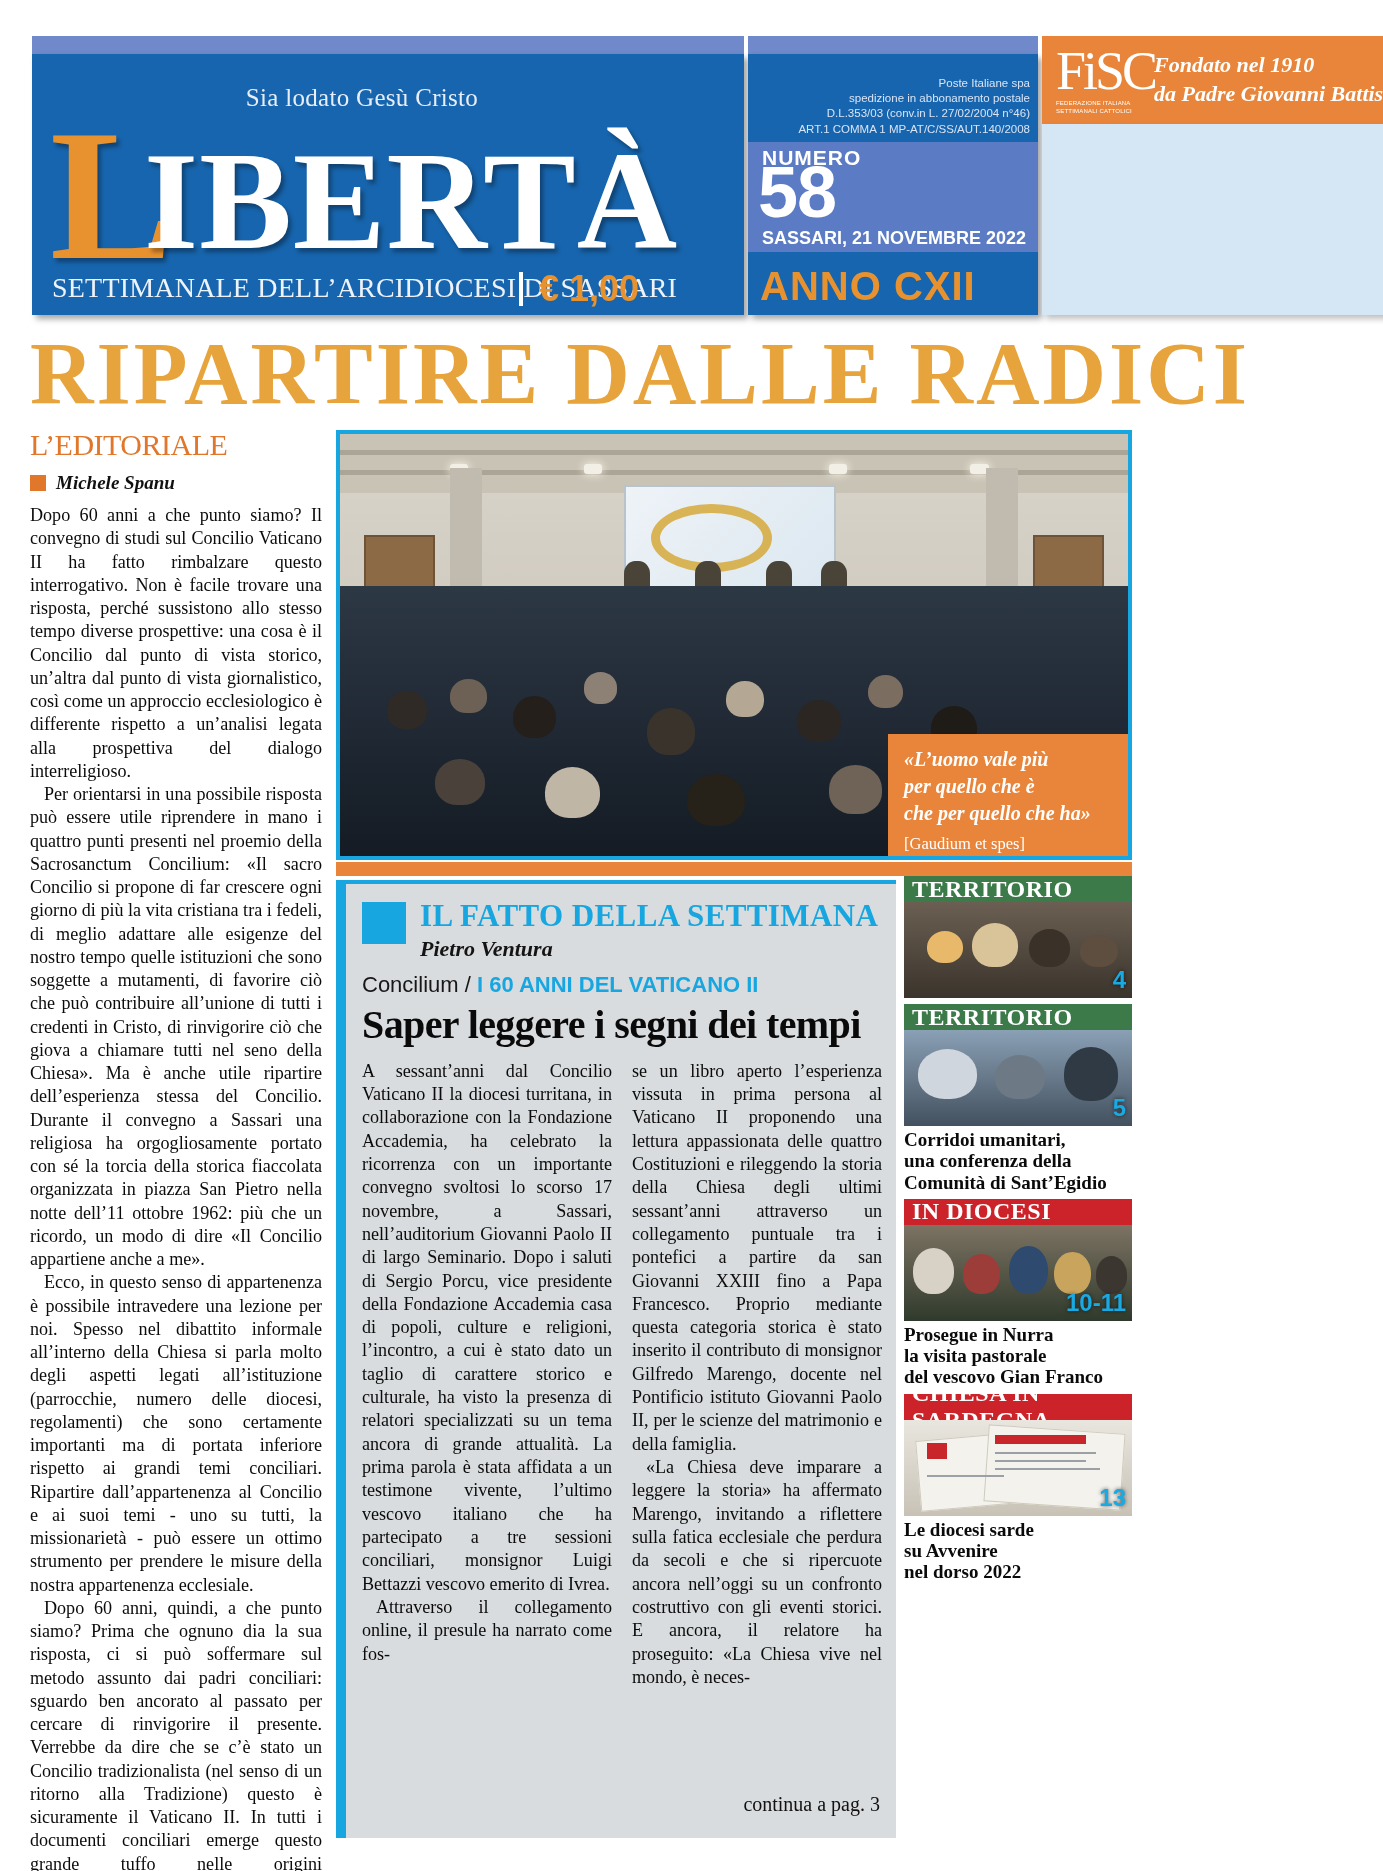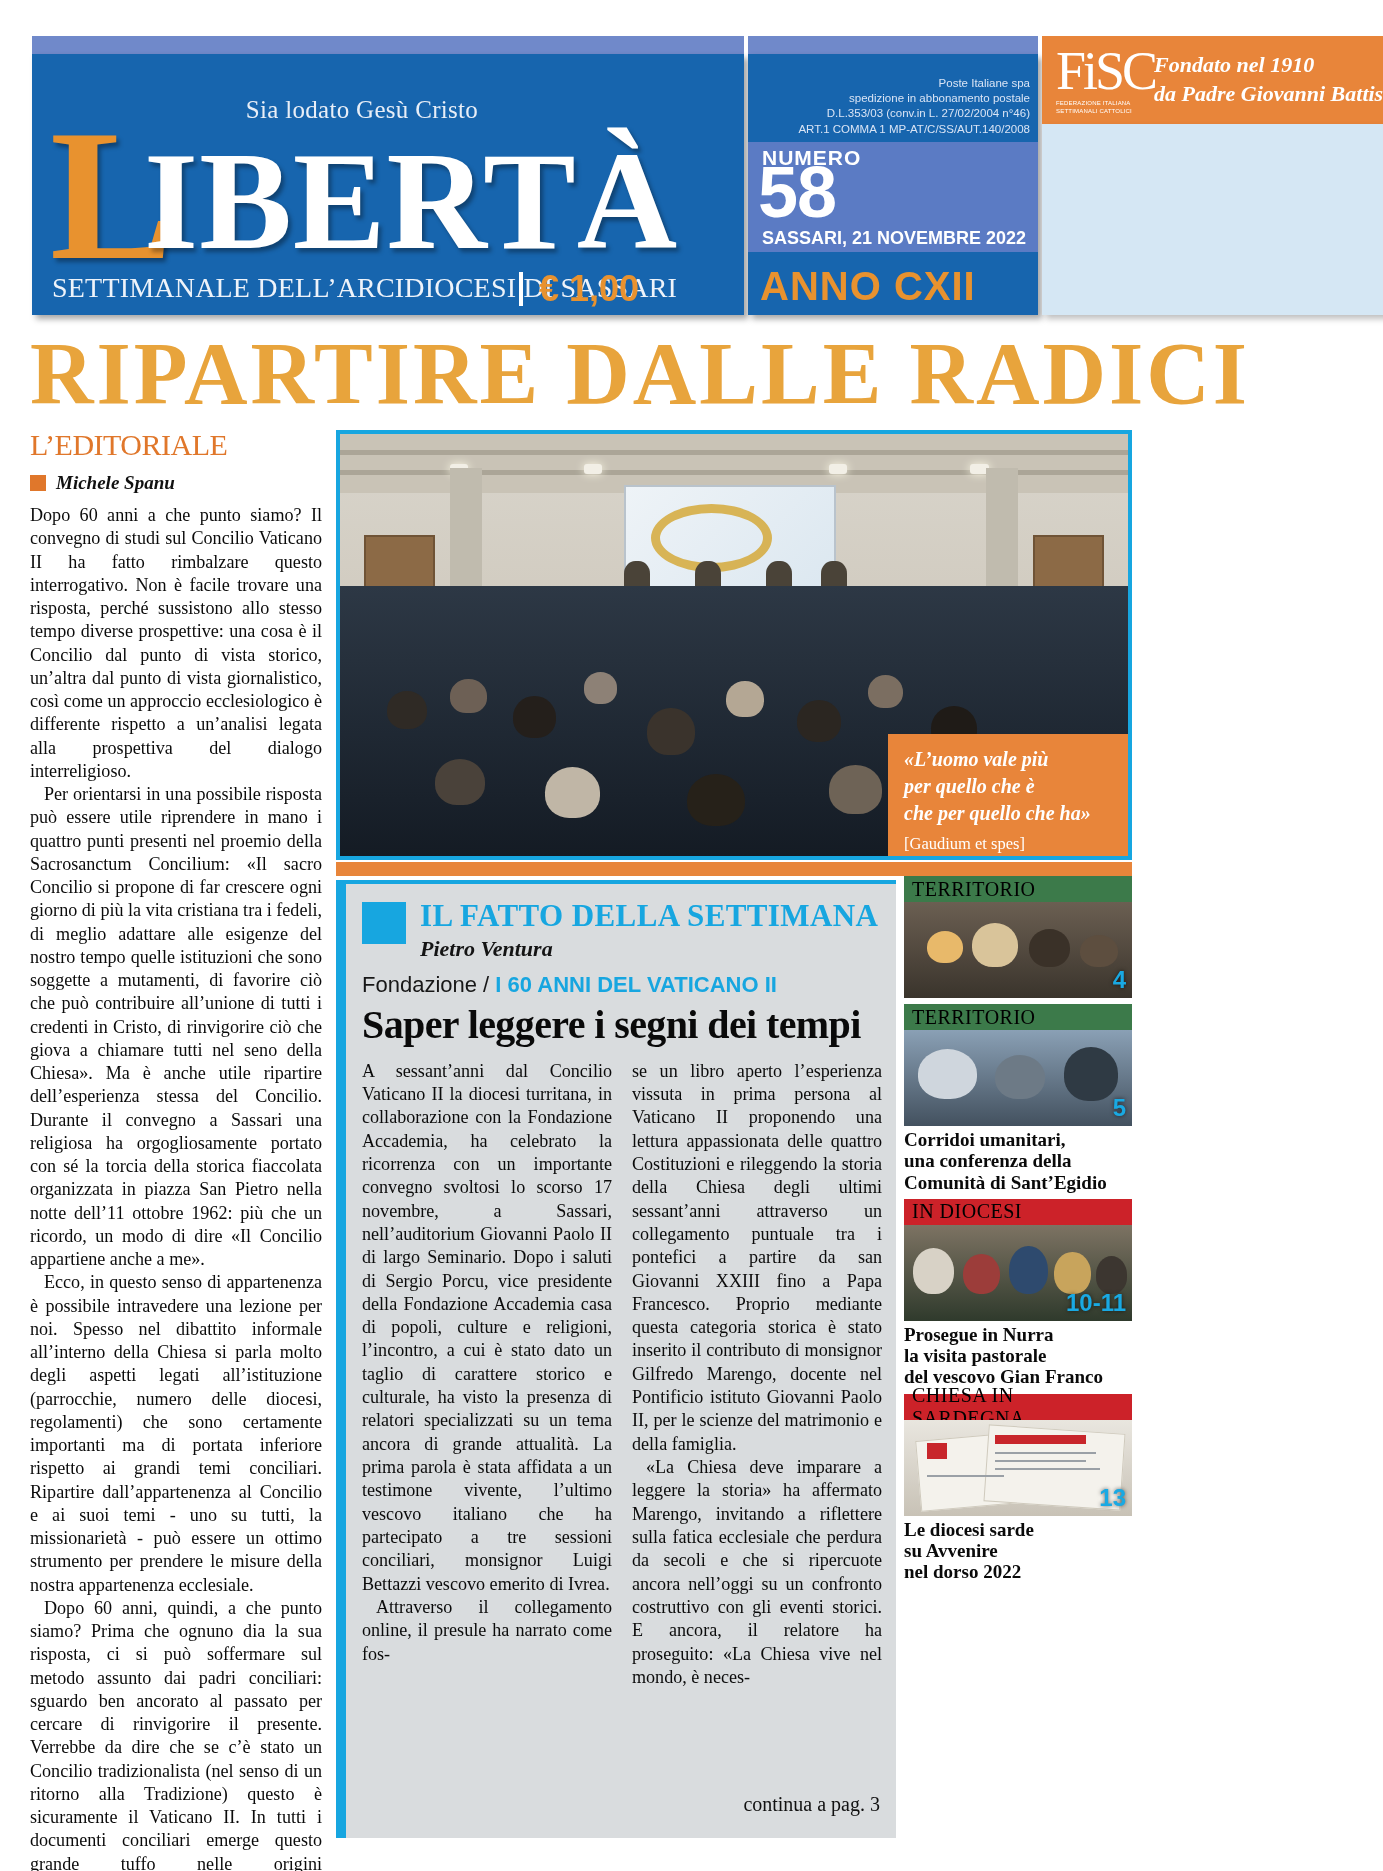--- a/index.html
+++ b/index.html
@@ -38,21 +38,20 @@
   }
   .mh-motto {
     position: absolute;
     left: 120px; top: 30px;
     width: 420px;
     text-align: center;
     color: #e8eef7;
     font-family: "Liberation Serif", serif;
     font-size: 25px;
     letter-spacing: 0.3px;
-    margin-top: 12px;
   }
   .mh-logo {
     position: absolute;
     left: 18px; top: 48px;
     width: 680px; height: 160px;
     font-family: "Liberation Serif", serif;
     font-weight: 700;
     line-height: 1;
     white-space: nowrap;
   }
@@ -416,24 +415,24 @@
     width: 228px;
   }
   .sb-item { margin-bottom: 6px; position: relative; }
   .sb-banner {
     position: relative;
     height: 26px;
     display: flex; align-items: center;
     padding-left: 8px;
   }
   .sb-banner-label {
-    color: #000000;
-    font-family: "Liberation Serif", serif;
-    font-weight: 400;
-    font-size: 20px;
+    color: #ffffff;
+    font-family: "Liberation Serif", serif;
+    font-weight: 700;
+    font-size: 24px;
     letter-spacing: 0.5px;
   }
   .sb-photo {
     position: relative;
     width: 100%; height: 96px;
     overflow: hidden;
     background: #3a3f45;
   }
   .sb-page {
     position: absolute;
@@ -582,21 +581,21 @@
 
   <div class="article">
     <div class="art-head-row">
       <div class="art-sq"></div>
       <div>
         <div class="art-section">IL FATTO DELLA SETTIMANA</div>
         <div class="art-author">Pietro Ventura</div>
       </div>
     </div>
     <div class="art-overline">
-      <span>Fondazione / </span><b>I 60 ANNI DEL VATICANO II</b>
+      <span>Concilium / </span><b>I 60 ANNI DEL VATICANO II</b>
     </div>
     <div class="art-title">Saper leggere i segni dei tempi</div>
 
     <div class="art-cols">
       <div class="art-col">
         <p>A sessant’anni dal Concilio Vaticano II la diocesi turritana, in collaborazione con la Fondazione Accademia, ha celebrato la ricorrenza con un importante convegno svoltosi lo scorso 17 novembre, a Sassari, nell’auditorium Giovanni Paolo II di largo Seminario. Dopo i saluti di Sergio Porcu, vice presidente della Fondazione Accademia casa di popoli, culture e religioni, l’incontro, a cui è stato dato un taglio di carattere storico e culturale, ha visto la presenza di relatori specializzati su un tema ancora di grande attualità. La prima parola è stata affidata a un testimone vivente, l’ultimo vescovo italiano che ha partecipato a tre sessioni conciliari, monsignor Luigi Bettazzi vescovo emerito di Ivrea.</p>
         <p>Attraverso il collegamento online, il presule ha narrato come fos-</p>
       </div>
       <div class="art-col">
         <p>se un libro aperto l’esperienza vissuta in prima persona al Vaticano II proponendo una lettura appassionata delle quattro Costituzioni e rileggendo la storia della Chiesa degli ultimi sessant’anni attraverso un collegamento puntuale tra i pontefici a partire da san Giovanni XXIII fino a Papa Francesco. Proprio mediante questa categoria storica è stato inserito il contributo di monsignor Gilfredo Marengo, docente nel Pontificio istituto Giovanni Paolo II, per le scienze del matrimonio e della famiglia.</p>

